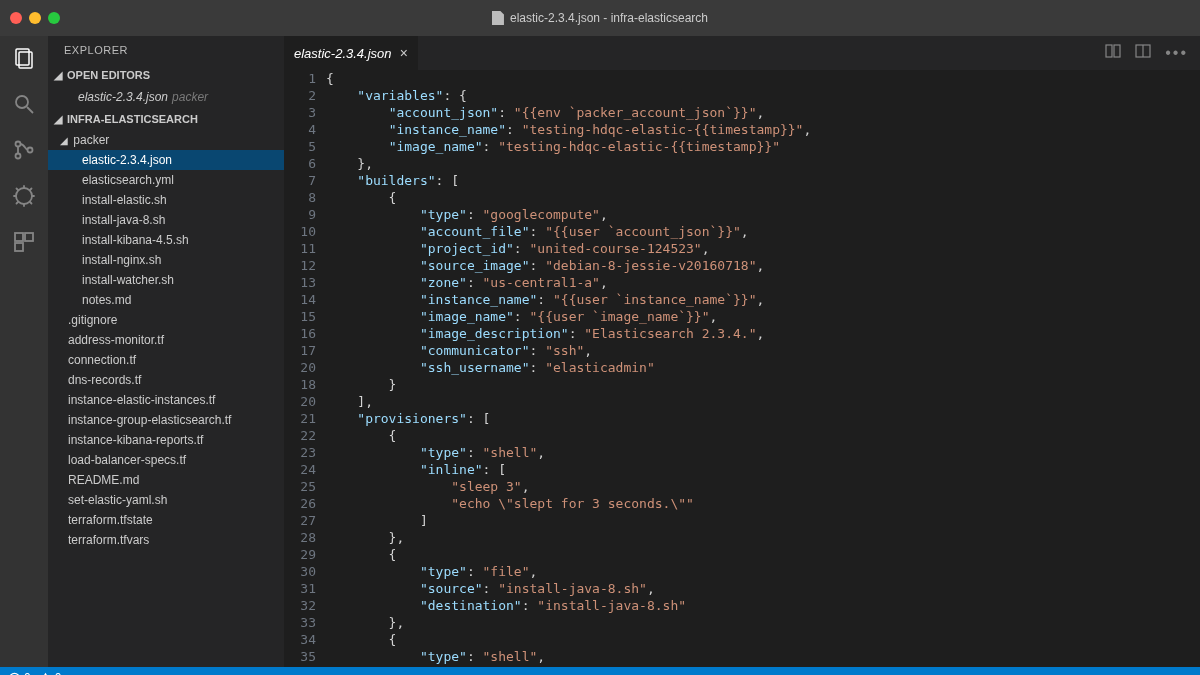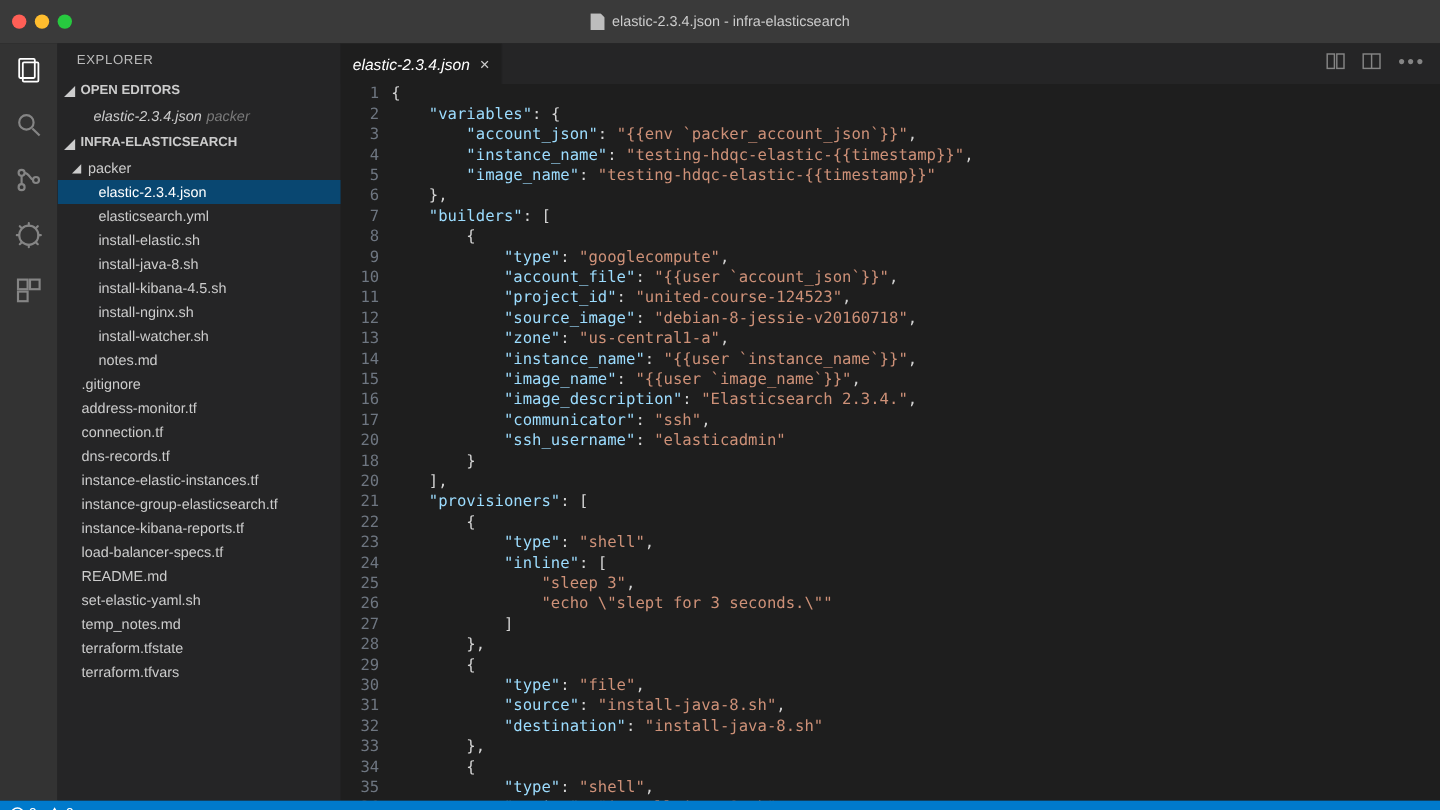--- a/index.html
+++ b/index.html
@@ -135,21 +135,20 @@
           <div class="tree-item depth0">.gitignore</div>
           <div class="tree-item depth0">address-monitor.tf</div>
           <div class="tree-item depth0">connection.tf</div>
           <div class="tree-item depth0">dns-records.tf</div>
           <div class="tree-item depth0">instance-elastic-instances.tf</div>
           <div class="tree-item depth0">instance-group-elasticsearch.tf</div>
           <div class="tree-item depth0">instance-kibana-reports.tf</div>
           <div class="tree-item depth0">load-balancer-specs.tf</div>
           <div class="tree-item depth0">README.md</div>
           <div class="tree-item depth0">set-elastic-yaml.sh</div>
-          <div class="tree-item depth0">temp_notes.md</div>
           <div class="tree-item depth0">terraform.tfstate</div>
           <div class="tree-item depth0">terraform.tfvars</div>
         </div>
     </div>
   </div>
 
   <div class="editor">
     <div class="tabs">
       <div class="tab">
         <span>elastic-2.3.4.json</span>

